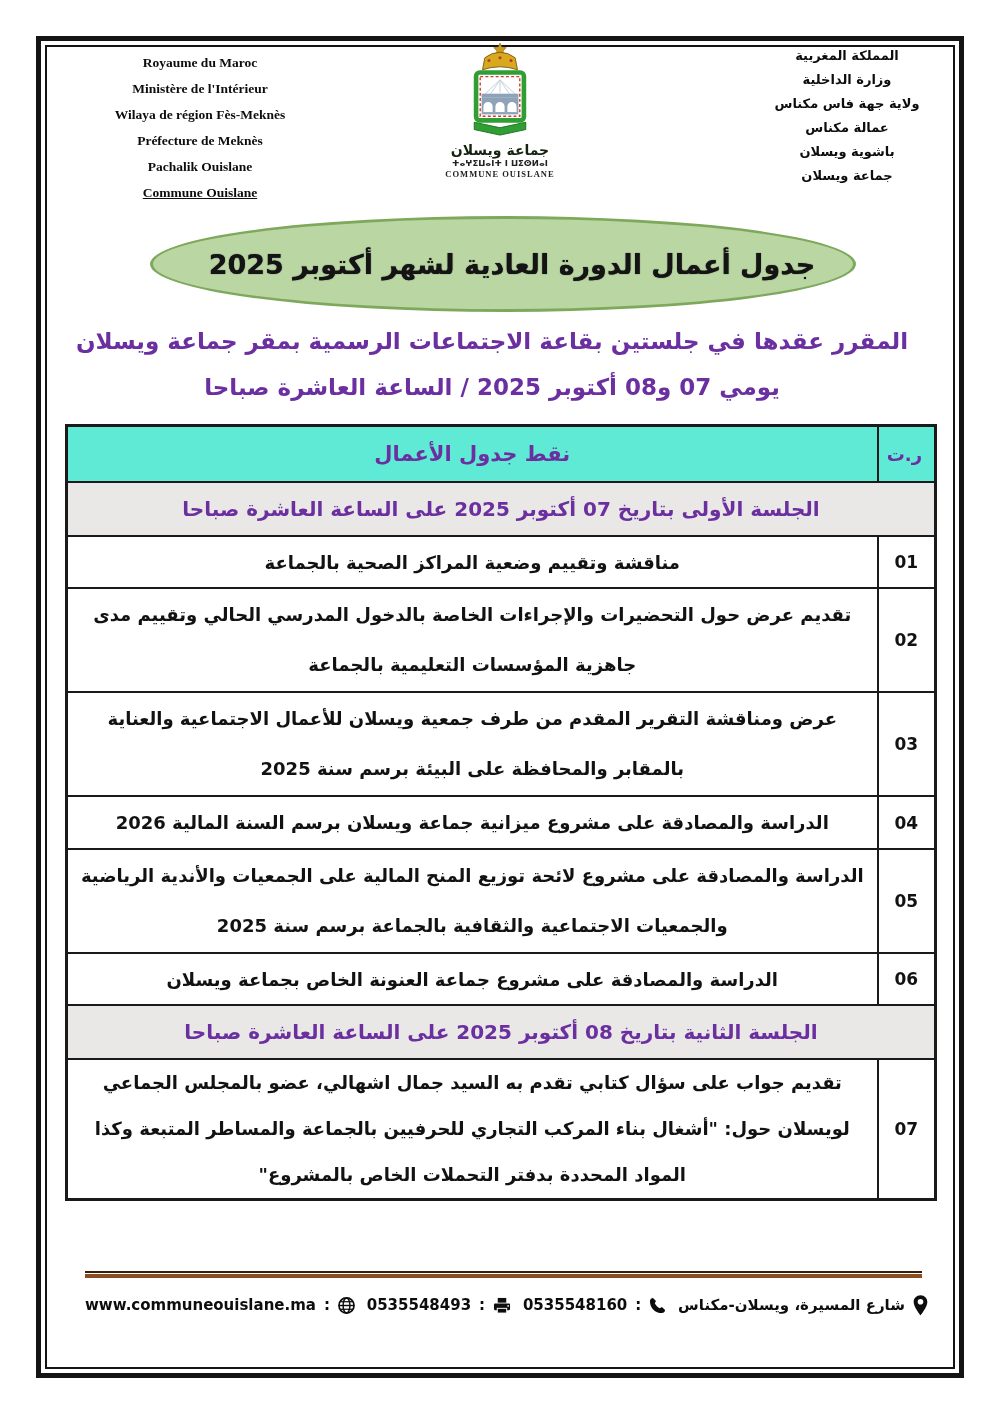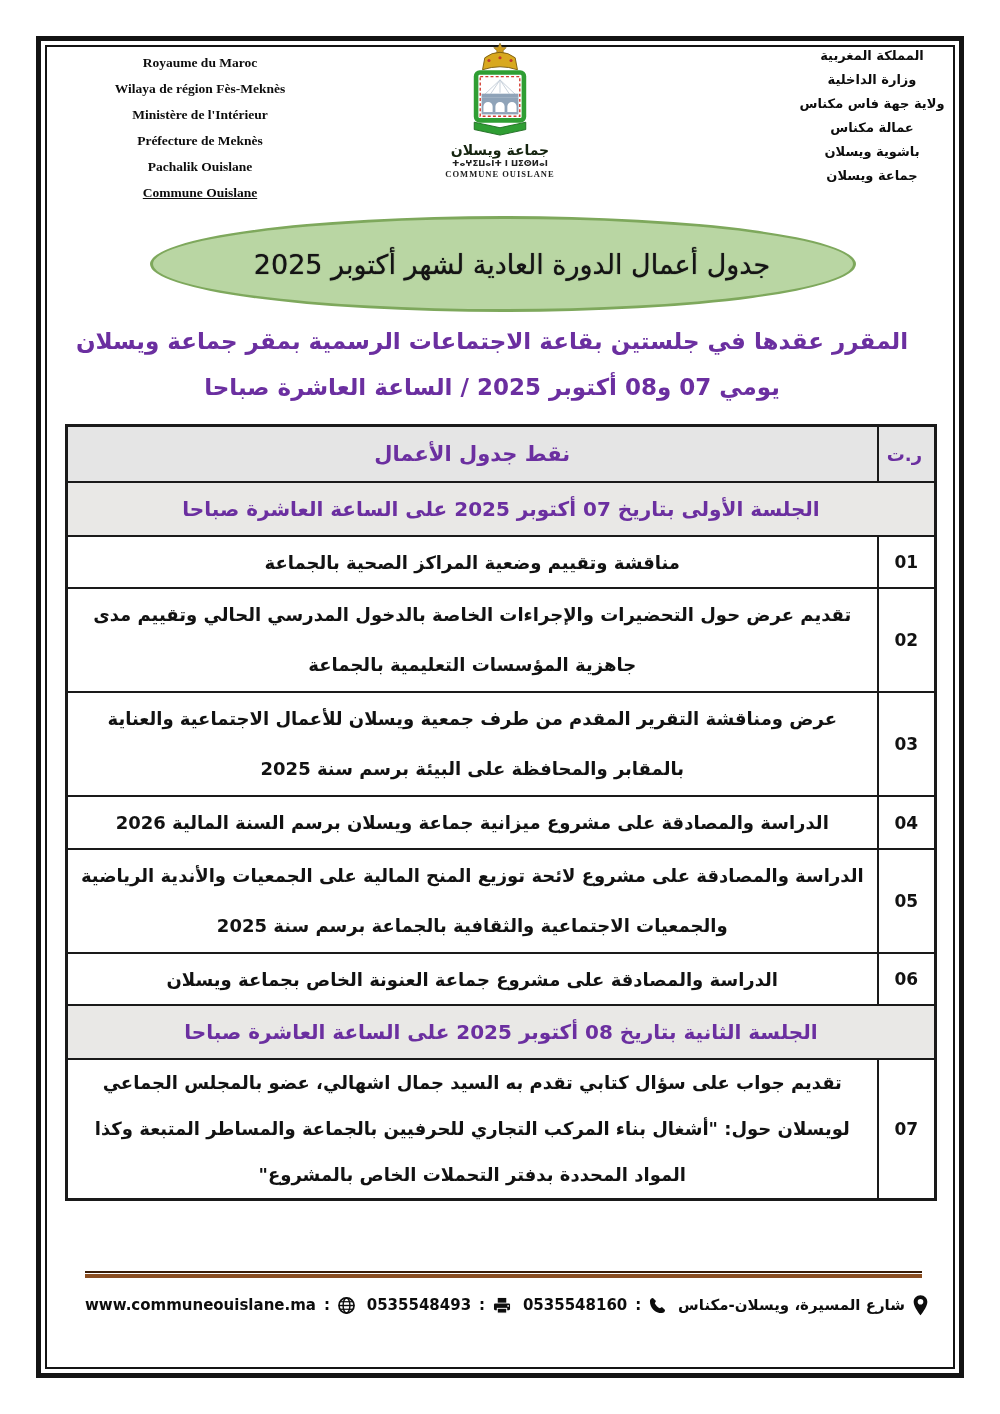--- a/index.html
+++ b/index.html
@@ -6,47 +6,47 @@
   .page{position:relative;width:1000px;height:1414px;background:#ffffff;overflow:hidden;
         font-family:"DejaVu Sans",sans-serif;color:#111;border-radius:23px;}
   .frame-outer{position:absolute;inset:36px;border:5px solid #141414;}
   .frame-inner{position:absolute;inset:45px;border:2px solid #141414;}
 
   
   .hdr-left{position:absolute;left:60px;top:50px;width:280px;text-align:center;
             font-family:"Liberation Serif",serif;font-weight:bold;font-size:13.5px;
             line-height:26px;color:#0d0d0d;}
   .hdr-left .u{text-decoration:underline;}
-  .hdr-right{position:absolute;left:777px;top:44px;width:190px;text-align:center;direction:rtl;
+  .hdr-right{position:absolute;left:752px;top:44px;width:190px;text-align:center;direction:rtl;
              font-weight:bold;font-size:13px;line-height:24px;color:#0d0d0d;}
 
   
   .logo{position:absolute;left:435px;top:42px;width:130px;text-align:center;}
   .logo-ar{font-size:14px;font-weight:bold;direction:rtl;line-height:16px;color:#15240f;}
   .logo-tf{font-size:8.5px;font-weight:bold;line-height:11px;color:#222;}
   .logo-lt{font-family:"Liberation Serif",serif;font-size:8.5px;font-weight:bold;
            letter-spacing:1px;line-height:11px;color:#222;}
 
   
   .oval{position:absolute;left:150px;top:216px;width:700px;height:90px;border-radius:50%;
         background:#b9d6a3;border:3px solid #7ea85c;display:flex;align-items:center;justify-content:center;}
-  .oval .t{direction:rtl;font-size:27px;font-weight:normal;color:#141414;text-shadow:0 0 1px #2a2a2a;margin-left:18px;}
+  .oval .t{direction:rtl;font-size:27px;font-weight:bold;color:#141414;text-shadow:0 0 1px #2a2a2a;margin-left:18px;}
 
   
   .subtitle{position:absolute;left:72px;top:318px;width:840px;text-align:center;direction:rtl;
             color:#6b2fa0;font-weight:bold;font-size:23px;line-height:46px;}
 
   
   table.agenda{position:absolute;left:65px;top:424px;width:872px;border-collapse:collapse;
                direction:rtl;table-layout:fixed;}
   table.agenda td{border:2px solid #1a1a1a;text-align:center;vertical-align:middle;
                   padding:0 12px;font-weight:bold;}
   table.agenda{border:3px solid #1a1a1a;}
   .col-num{width:58px;}
-  tr.thead td{background:#e5e5e5;color:#6b2fa0;height:54px;font-size:21px;}
+  tr.thead td{background:#5eead4;color:#6b2fa0;height:54px;font-size:21px;}
   tr.thead td.numcell{font-size:18px;}
   tr.sess td{background:#e9e8e6;color:#6b2fa0;height:52px;font-size:20px;}
   tr.item td{background:#ffffff;color:#121212;font-size:18px;}
   tr.item td.numcell{font-size:17px;padding:0 4px;}
   tr.h52{height:52px;} tr.h53{height:53px;} tr.h104{height:104px;} tr.h94{height:94px;}
   tr.h104 td.txt{line-height:50px;margin-left:20px;}
   tr.h94 td.txt{line-height:46px;}
 
   
   .footer-rule{position:absolute;left:85px;right:78px;top:1271px;}
@@ -61,22 +61,22 @@
 </style>
 </head>
 <body>
 
 <div class="page">
   <div class="frame-outer"></div>
   <div class="frame-inner"></div>
 
   <div class="hdr-left">
     <div>Royaume du Maroc</div>
+    <div>Ministère de l'Intérieur</div>
     <div>Wilaya de région Fès-Meknès</div>
-    <div>Ministère de l'Intérieur</div>
     <div>Préfecture de Meknès</div>
     <div>Pachalik Ouislane</div>
     <div class="u">Commune Ouislane</div>
   </div>
 
   <div class="logo">
     <svg width="92" height="96" viewBox="0 0 100 104">
       <path d="M50 1 l2 4.4 4.8 .6 -3.5 3.3 .9 4.8 -4.2-2.4 -4.2 2.4 .9-4.8 -3.5-3.3 4.8-.6 z" fill="#cf9d1c" stroke="#7a5c10" stroke-width="0.6"></path>
       <path d="M31 30 L33.5 17 Q41 11 50 11 Q59 11 66.5 17 L69 30 Q50 23.5 31 30 Z" fill="#d8a81f" stroke="#7a5c10" stroke-width="1"></path>
       <circle cx="38" cy="20" r="1.7" fill="#c0392b"></circle>

